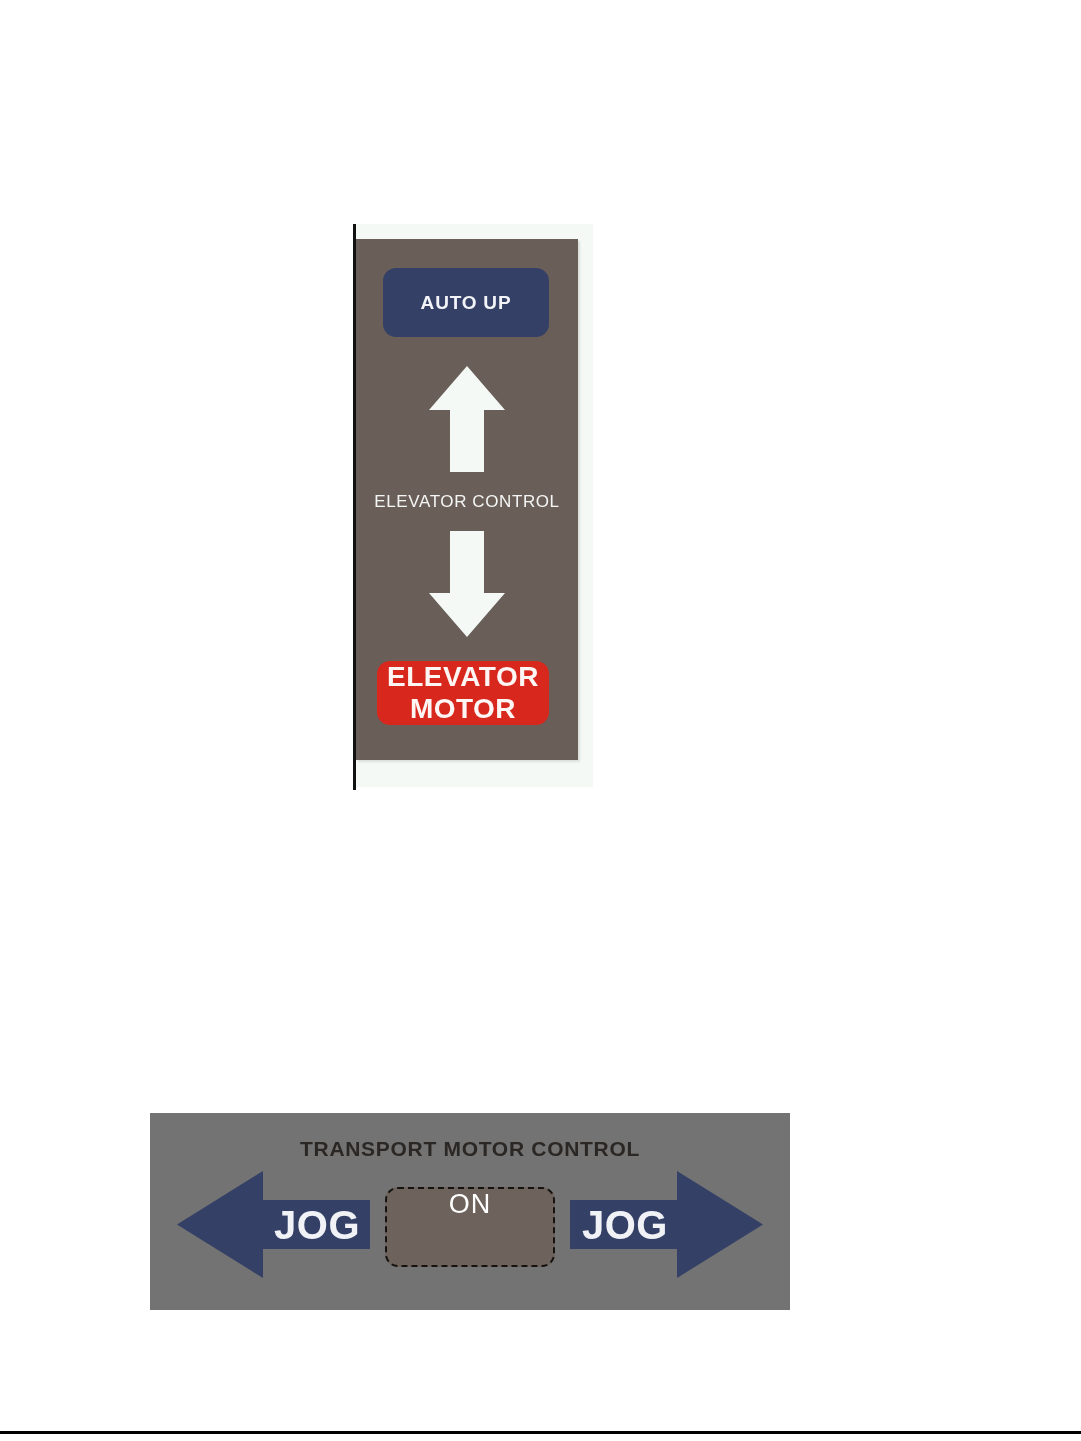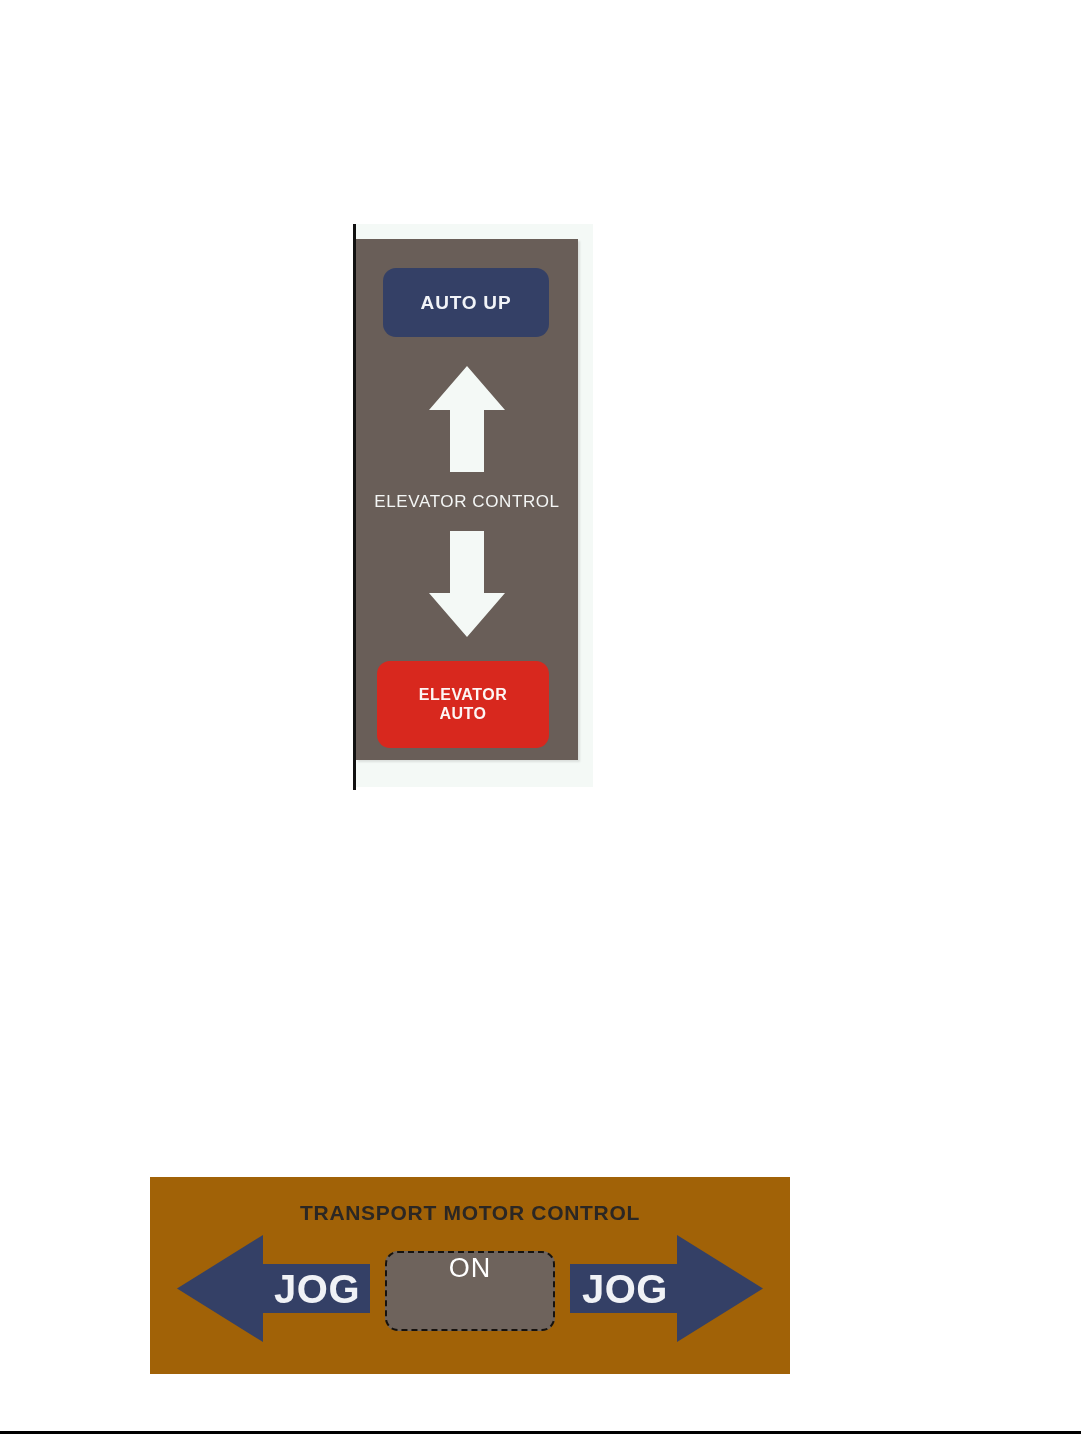--- a/index.html
+++ b/index.html
@@ -90,46 +90,46 @@
     font-size: 17px;
     letter-spacing: 0.6px;
     font-family: "Liberation Sans", sans-serif;
   }
 
   .btn-elevator-stop {
     position: absolute;
     left: 21px;
     top: 422px;
     width: 172px;
-    height: 87px;
+    height: 64px;
     background: #d8281e;
     border: none;
     border-radius: 13px;
     color: #fdf6f5;
-    font-size: 16px;
+    font-size: 28px;
     font-weight: bold;
     line-height: 1.15;
     letter-spacing: 0.5px;
     font-family: "Liberation Sans", sans-serif;
     display: flex;
     flex-direction: column;
     align-items: center;
     justify-content: center;
     padding: 0;
     cursor: pointer;
   }
 
   
   #transport-panel {
     position: absolute;
     left: 150px;
-    top: 1177px;
+    top: 1113px;
     width: 640px;
     height: 197px;
-    background: #a16207;
+    background: #737373;
   }
   .transport-title {
     position: absolute;
     left: 0;
     top: 24px;
     width: 640px;
     text-align: center;
     color: #2b2724;
     font-size: 21px;
     font-weight: bold;
@@ -217,21 +217,21 @@
   <div class="elevator-label">ELEVATOR CONTROL</div>
 
   <div class="arrow-down-wrap">
     <svg width="80" height="110" viewBox="0 0 80 110" aria-hidden="true">
       <polygon points="40,108 78,64 57,64 57,2 23,2 23,64 2,64" fill="#f4f9f6"></polygon>
     </svg>
   </div>
 
   <button class="btn-elevator-stop">
     <span>ELEVATOR</span>
-    <span>AUTO</span>
+    <span>MOTOR</span>
   </button>
 
 </div>
 
 <div id="transport-panel">
 
   <div class="transport-title">TRANSPORT MOTOR CONTROL</div>
 
   <div class="jog-left">
     <svg width="197" height="111" viewBox="0 0 197 111" aria-hidden="true">

